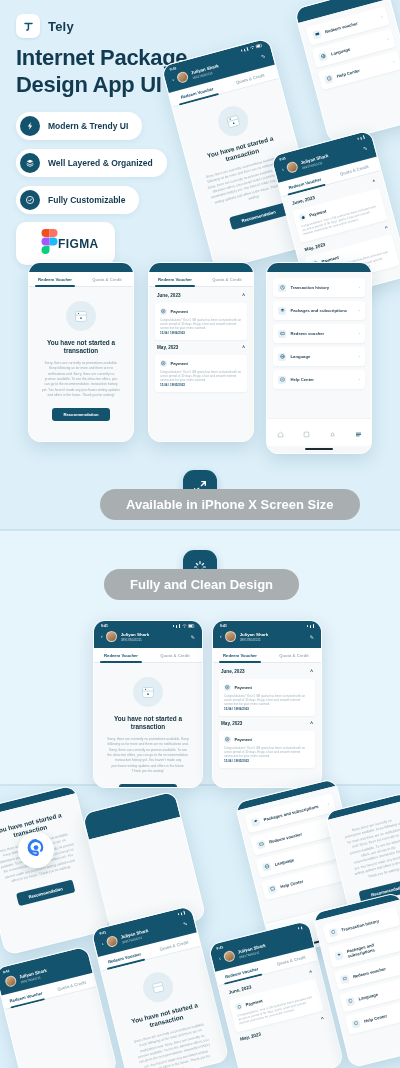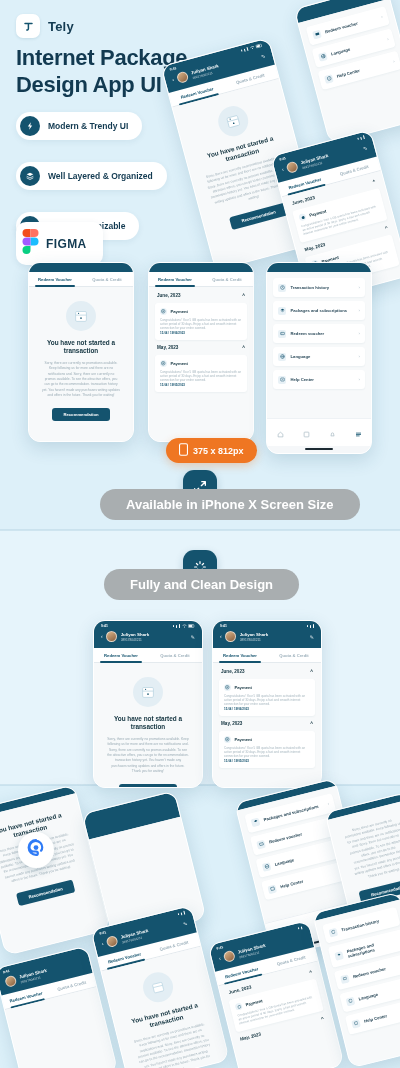--- a/index.html
+++ b/index.html
@@ -27,38 +27,38 @@
   }
   .logo-mark svg { display:block; }
   .logo-text { font-size: 13px; font-weight: 700; color: #123a51; letter-spacing: .2px; }
 
   .hero-title {
     position: absolute; left: 16px; top: 44px; width: 230px;
     font-size: 22px; line-height: 27px; font-weight: 700; color: #123a51;
     letter-spacing: -.3px;
   }
 
-  .badges { position: absolute; left: 16px; top: 112px; display: flex; flex-direction: column; gap: 22px; }
+  .badges { position: absolute; left: 16px; top: 112px; display: flex; flex-direction: column; gap: 9px; }
   .badge {
     display: inline-flex; align-items: center; gap: 8px;
     background: #fff; border-radius: 22px; padding: 4px 14px 4px 4px;
     box-shadow: 0 2px 6px rgba(20,70,95,.07);
     width: fit-content;
   }
   .badge-ic {
     width: 20px; height: 20px; border-radius: 50%; background: #14536e;
     display: flex; align-items: center; justify-content: center; flex: 0 0 auto;
   }
   .badge-ic svg { display:block; }
   .badge-label { font-size: 8.5px; font-weight: 600; color: #123a51; white-space: nowrap; }
 
   .figma-badge {
     position: absolute; left: 16px; top: 222px;
-    display: inline-flex; align-items: center; gap: 7px;
-    background: #fff; border-radius: 10px; padding: 7px 16px 7px 6px;
+    display: inline-flex; align-items: center; gap: 0;
+    background: #fff; border-radius: 10px; padding: 7px 16px 7px 25px;
     box-shadow: 0 2px 7px rgba(20,70,95,.09);
   }
   .figma-label { font-size: 12px; font-weight: 700; color: #123a51; letter-spacing: .4px; }
 
   
   .phone {
     position: absolute; background: #fff; border-radius: 12px;
     box-shadow: 0 6px 18px rgba(25,80,110,.16);
     overflow: hidden; border: 1.2px solid #fff;
   }
@@ -494,28 +494,20 @@
               <path d="M2.6 7h4.8L6.7 6V4.4a1.7 1.7 0 10-3.4 0V6z" fill="none" stroke="#9fb2bd" stroke-width=".9"></path>
             </svg></i>
         <i><svg width="7" height="7" viewBox="0 0 10 10">
               <path d="M2 3h6M2 5h6M2 7h4" stroke="#14536e" stroke-width="1.1" stroke-linecap="round"></path>
             </svg></i>
       </div>
       <div class="ph-home"></div>
     </div>
   </div>
 
-  <div class="px-badge" style="left:166px; top:438px;">
-    <span>
-      <svg width="9" height="13" viewBox="0 0 10 14">
-          <rect x=".6" y=".6" width="8.8" height="12.8" rx="1.6" fill="none" stroke="#fff" stroke-width="1.2"></rect>
-        </svg>
-    </span>
-    <span>375 x 812px</span>
-  </div>
   <div class="sec-ic" style="left:183px; top:470px;">
     <svg width="16" height="16" viewBox="0 0 18 18">
         <path d="M11 3h4v4M15 3l-4.5 4.5M7 15H3v-4M3 15l4.5-4.5" stroke="#fff" stroke-width="1.5" fill="none" stroke-linecap="round" stroke-linejoin="round"></path>
       </svg>
   </div>
   <div class="sec-pill" style="left:100px; top:489px;">Available in iPhone X Screen Size</div>
 
   <div class="sec-ic" style="left:183px; top:550px;">
     <svg width="16" height="16" viewBox="0 0 18 18">
         <g stroke="#fff" stroke-width="1.4" stroke-linecap="round">

